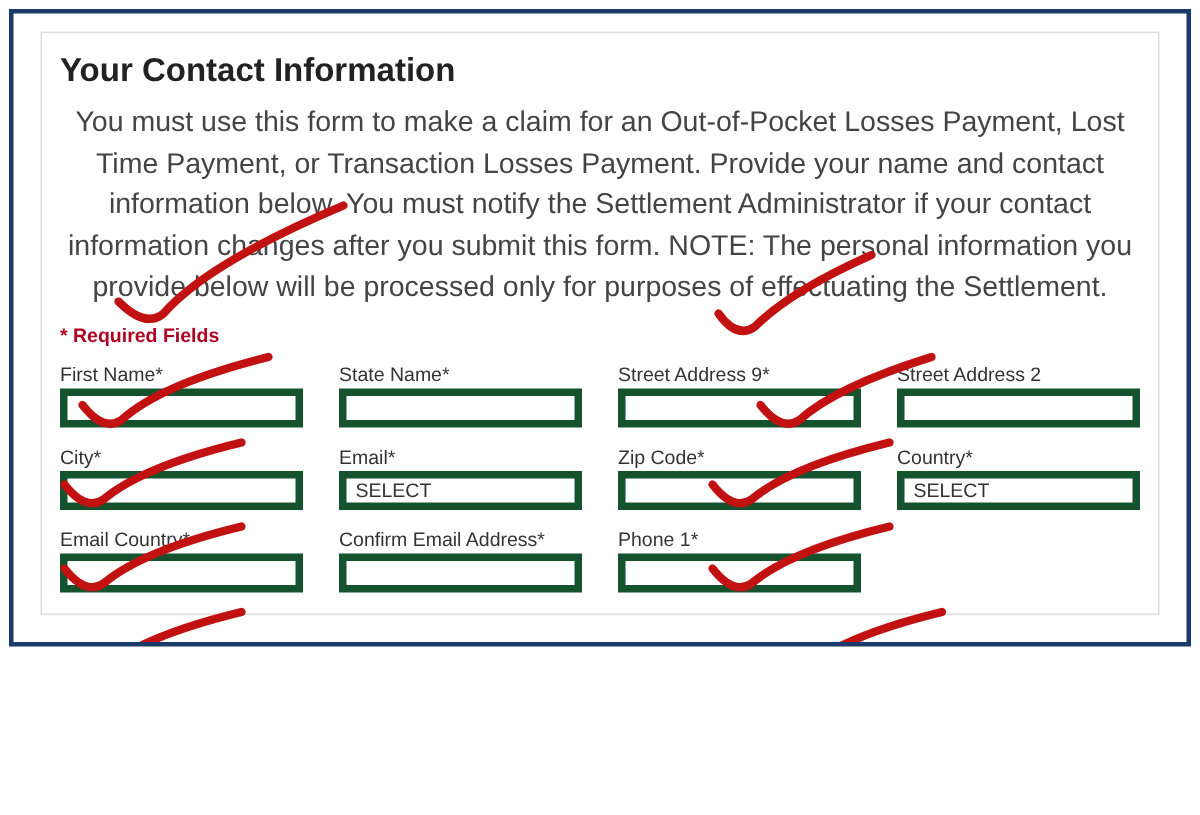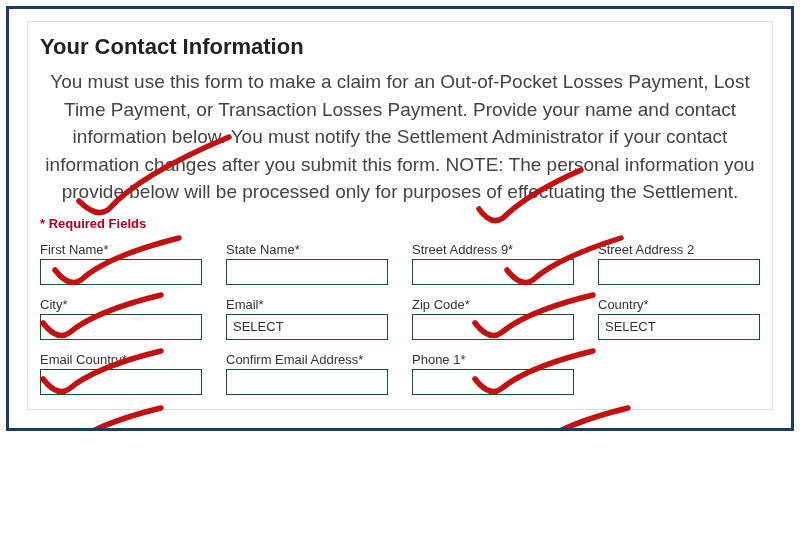--- a/index.html
+++ b/index.html
@@ -49,21 +49,21 @@
   .field { position: relative; }
   .label {
     font-size: 13px;
     color: #333;
     margin-bottom: 2px;
     display: block;
   }
   .control {
     width: 100%;
     height: 26px;
-    border: 1px solid #14532d;
+    border: 5px solid #14532d;
     background: #fff;
     font-size: 13px;
     padding: 2px 6px;
     color: #333;
   }
   .overlay {
     position: absolute;
     inset: 0;
     pointer-events: none;
   }

